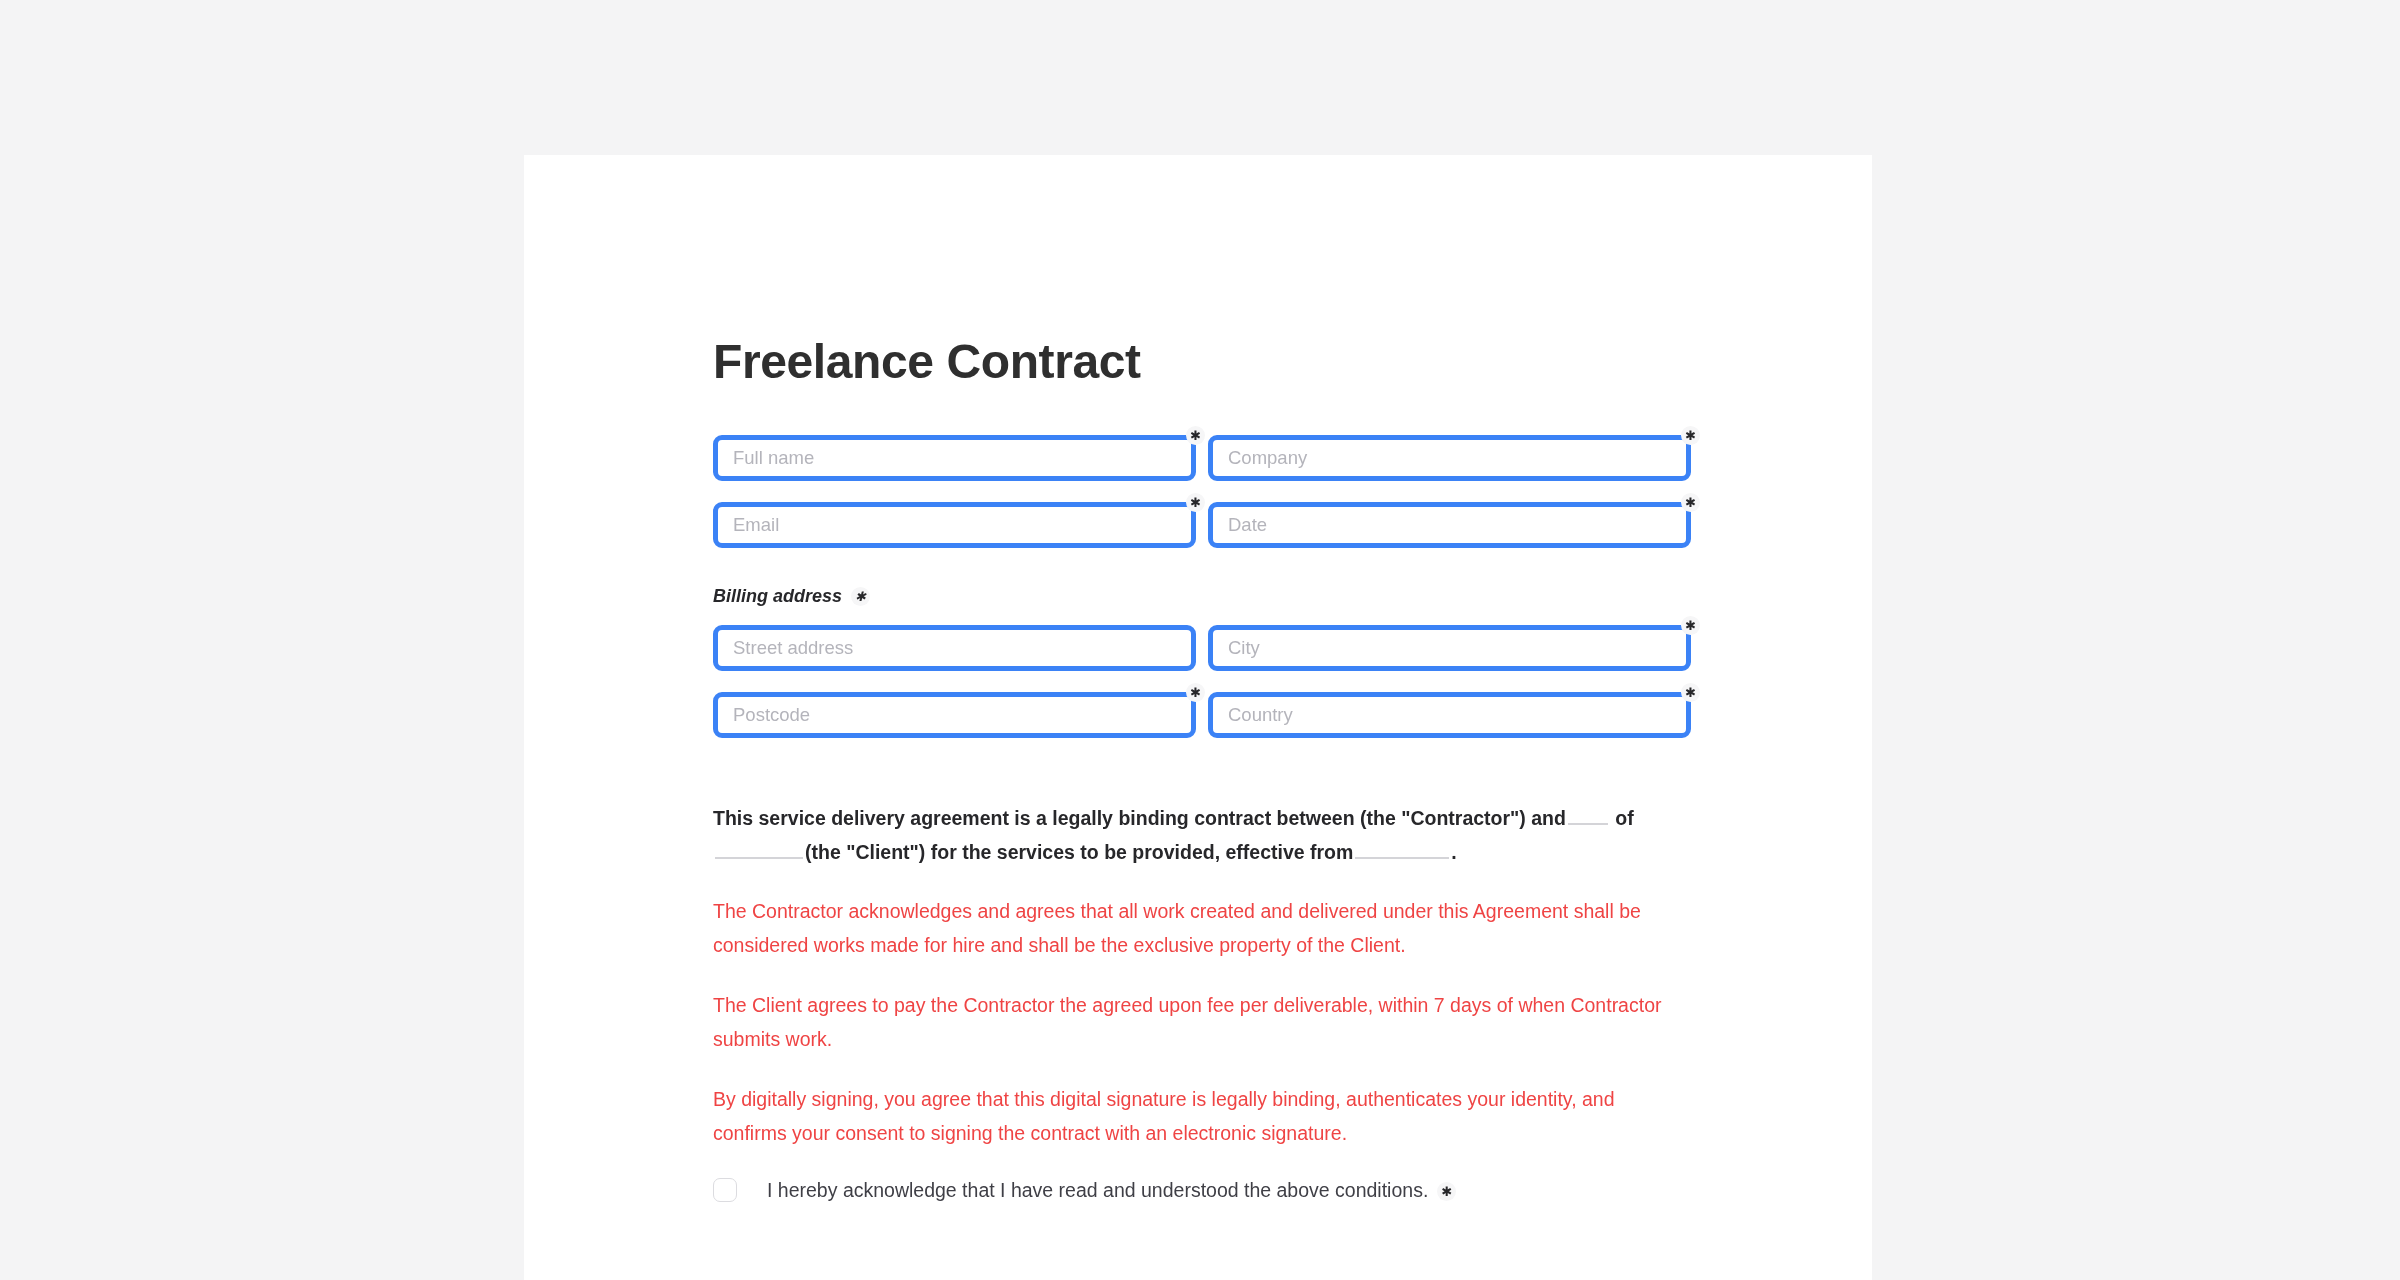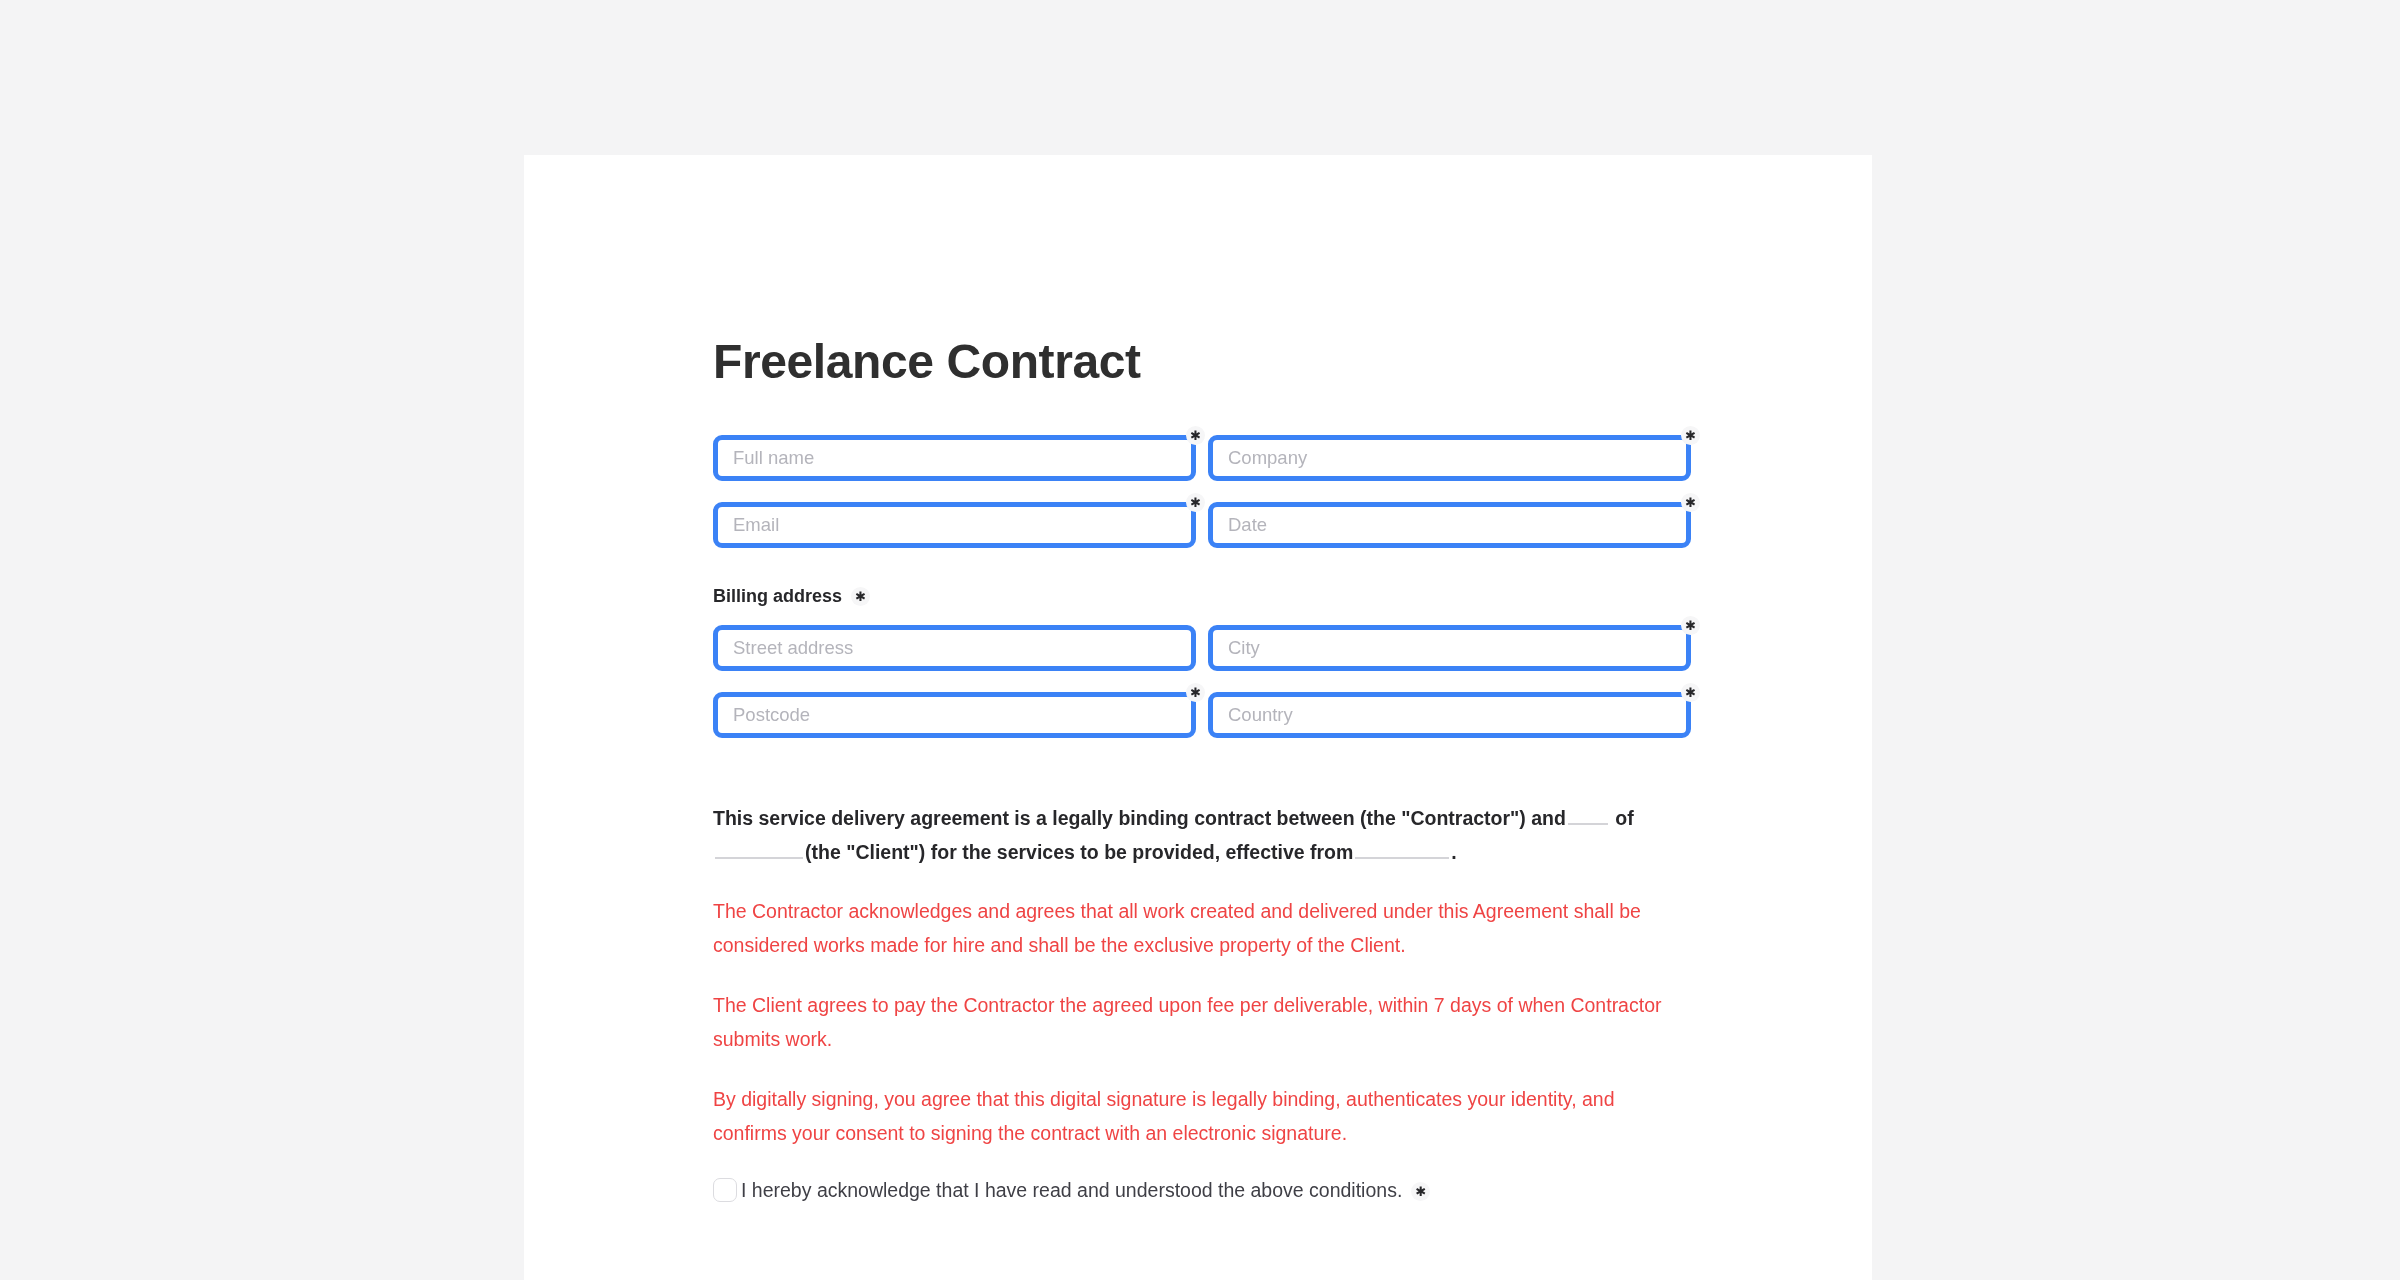--- a/index.html
+++ b/index.html
@@ -95,20 +95,21 @@
   }
 
   
   .section-label-row {
     grid-column: 1 / -1;
     display: flex;
     align-items: center;
     gap: 9px;
     margin-top: 17px;
     margin-bottom: -3px;
+    font-style: italic;
   }
   .section-label {
     font-size: 18px;
     font-weight: 700;
     color: #27272a;
   }
   .req-badge-inline {
     width: 19px;
     height: 19px;
     border-radius: 50%;
@@ -146,21 +147,21 @@
     margin: 0 2px;
   }
   .blank-sm { width: 88px; }
   .blank-md { width: 94px; }
   .blank-lg { width: 40px; }
 
   
   .consent-row {
     display: flex;
     align-items: center;
-    gap: 4px;
+    gap: 30px;
     margin-top: 10px;
   }
   .consent-checkbox {
     width: 24px;
     height: 24px;
     min-width: 24px;
     border: 1px solid #dcdce0;
     border-radius: 7px;
     background: #ffffff;
     cursor: pointer;

